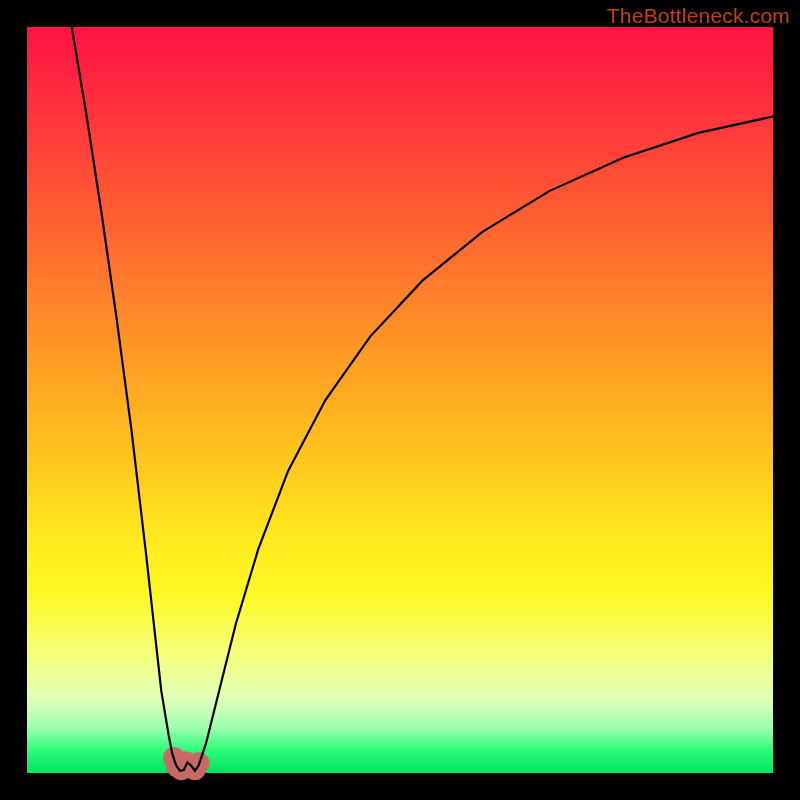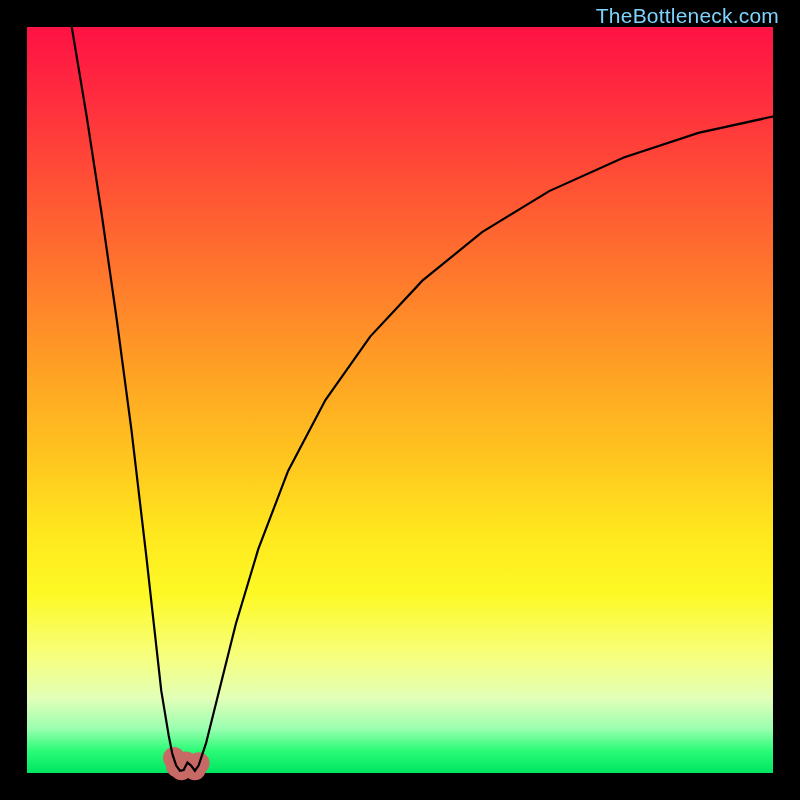--- a/index.html
+++ b/index.html
@@ -43,22 +43,22 @@
   svg.curves {
     position: absolute;
     left: 0; top: 0;
     width: 746px;
     height: 746px;
     overflow: visible;
   }
   .attribution {
     position: absolute;
     top: 4px;
-    right: 21px;
-    color: #7dd3fc;
+    right: 10px;
+    color: #c2410c;
     font-size: 21px;
     letter-spacing: 0.2px;
     user-select: none;
   }
 </style>
 </head>
 <body>
 
 <div class="frame">
   <div class="plot-area">

